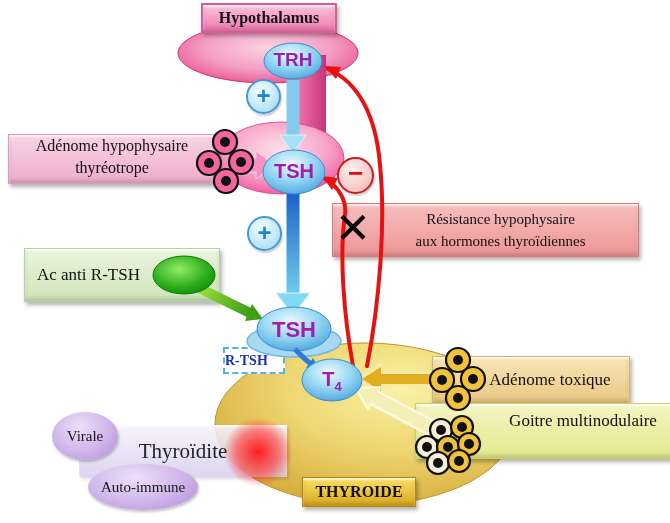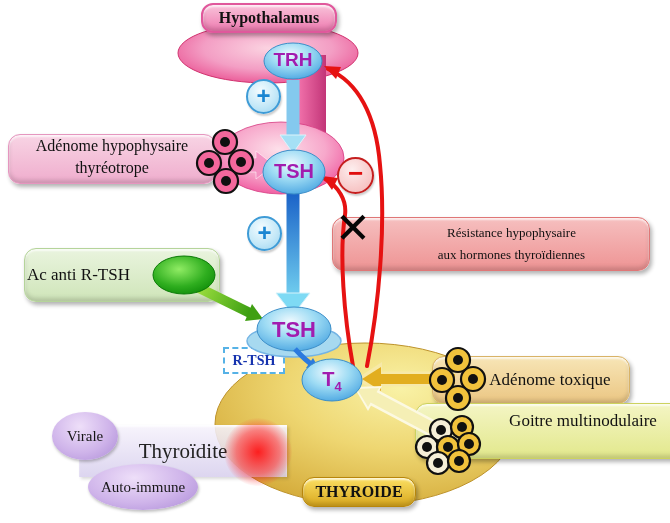--- a/index.html
+++ b/index.html
@@ -1,31 +1,31 @@
 <!DOCTYPE html>
 <html><head>
 <meta charset="utf-8">
 <style>
   html,body{margin:0;padding:0;background:#fff;}
   #canvas{position:relative;width:670px;height:523px;background:#ffffff;overflow:hidden;
           font-family:"Liberation Serif",serif;}
   svg{position:absolute;left:0;top:0;pointer-events:none;}
   .layer1{z-index:1;} .layer3{z-index:3;}
   .pbox{position:absolute;z-index:2;text-align:center;color:#111;
-        box-shadow:inset 0 2px 2px rgba(255,255,255,.75), inset 0 -3px 4px rgba(0,0,0,.15), 2px 3px 4px rgba(0,0,0,.3);border-radius:12px;}
+        box-shadow:inset 0 2px 2px rgba(255,255,255,.75), inset 0 -3px 4px rgba(0,0,0,.15), 2px 3px 4px rgba(0,0,0,.3);}
   #box-hypothalamus{left:201px;top:3px;width:132px;height:26px;line-height:26px;
       font-weight:bold;font-size:16px;border:2px solid #e0589c;
       background:linear-gradient(180deg,#f9c3da,#ee7bb0);}
   #box-pit-adenoma{left:8px;top:134px;width:206px;height:48px;padding-top:0;font-size:16px;line-height:22px;
       border:1px solid #e596bf;background:linear-gradient(180deg,#f8d4e4,#efadcd);}
-  #box-resistance{left:332px;top:217px;width:275px;height:48px;padding:4px 0 0 41px;font-size:13px;line-height:22px;
+  #box-resistance{left:332px;top:203px;width:275px;height:48px;padding:4px 0 0 30px;font-size:15px;line-height:22px;
       border:1px solid #e07777;background:linear-gradient(180deg,#f6bfbf,#ee9494);}
   #box-ac-anti{left:24px;top:248px;width:194px;height:52px;line-height:52px;font-size:17px;text-align:left;
       border:1px solid #b5d49a;background:linear-gradient(180deg,#e9f4de,#cfe5b9);}
-  #box-ac-anti span{padding-left:2px;}
+  #box-ac-anti span{padding-left:12px;}
   #box-toxic-adenoma{left:432px;top:356px;width:200px;height:46px;line-height:46px;font-size:17px;
       padding-left:38px;box-sizing:content-box;width:158px;
       border:1px solid #d9b367;background:linear-gradient(180deg,#f7e5b6,#ebc683);}
   #box-goiter{left:415px;top:403px;width:272px;height:56px;padding:4px 0 1px 64px;box-sizing:border-box;
       font-size:17px;line-height:25px;
       border:1px solid #ccd25e;background:linear-gradient(180deg,#f4f5c4,#e2e88c);}
   #box-thyroide{left:302px;top:477px;width:112px;height:28px;line-height:28px;font-weight:bold;font-size:16px;
       border:1px solid #b8860b;background:linear-gradient(180deg,#fbdf63,#d9a81e);text-align:center;}
   #bar-thyroiditis{left:79px;top:425px;width:208px;height:52px;line-height:52px;font-size:21px;color:#222;
       z-index:2;position:absolute;text-align:center;
@@ -33,21 +33,21 @@
       box-shadow:inset 0 2px 2px rgba(255,255,255,.8), 2px 2px 3px rgba(0,0,0,.15);}
   #blob-red{position:absolute;left:224px;top:418px;width:68px;height:68px;border-radius:50%;z-index:2;
       background:radial-gradient(circle,rgba(255,10,10,.9) 0%,rgba(255,40,40,.55) 45%,rgba(255,60,60,0) 72%);}
   .cause{position:absolute;z-index:2;border-radius:50%;text-align:center;font-size:15px;color:#161616;
       background:radial-gradient(ellipse at 42% 30%,#eedff9 0%,#cfb4ea 55%,#ab8ad6 100%);
       box-shadow:1px 2px 3px rgba(0,0,0,.25);}
   #ellipse-iatrogene{left:122px;top:384px;width:84px;height:44px;line-height:44px;}
   #ellipse-virale{left:52px;top:412px;width:66px;height:48px;line-height:48px;}
   #ellipse-autoimmune{left:88px;top:464px;width:110px;height:46px;line-height:46px;}
   #box-rtsh{position:absolute;left:223px;top:347px;width:58px;height:23px;z-index:2;background:#fff;
-      border:2px dashed #56b2e6;color:#1633ae;font-weight:bold;font-size:14px;line-height:23px;text-align:center;}
+      border:2px dashed #56b2e6;color:#1633ae;font-weight:bold;font-size:14px;line-height:23px;text-align:left;}
   .hlabel{position:absolute;z-index:4;text-align:center;color:#a21caf;
       font-family:"Liberation Sans",sans-serif;font-weight:600;}
   #label-trh{left:264px;top:49px;width:58px;font-size:19px;}
   #label-tsh-pit{left:264px;top:160px;width:60px;font-size:20px;}
   #label-tsh-low{left:256px;top:317px;width:76px;font-size:22px;}
   #label-t4{left:308px;top:368px;width:48px;font-size:20px;}
   #label-t4 sub{font-size:13px;}
   .sign{position:absolute;z-index:4;border-radius:50%;text-align:center;
       font-family:"Liberation Sans",sans-serif;font-weight:bold;}
   #plus1,#plus2{width:31px;height:31px;line-height:29px;font-size:24px;color:#1b86d2;

